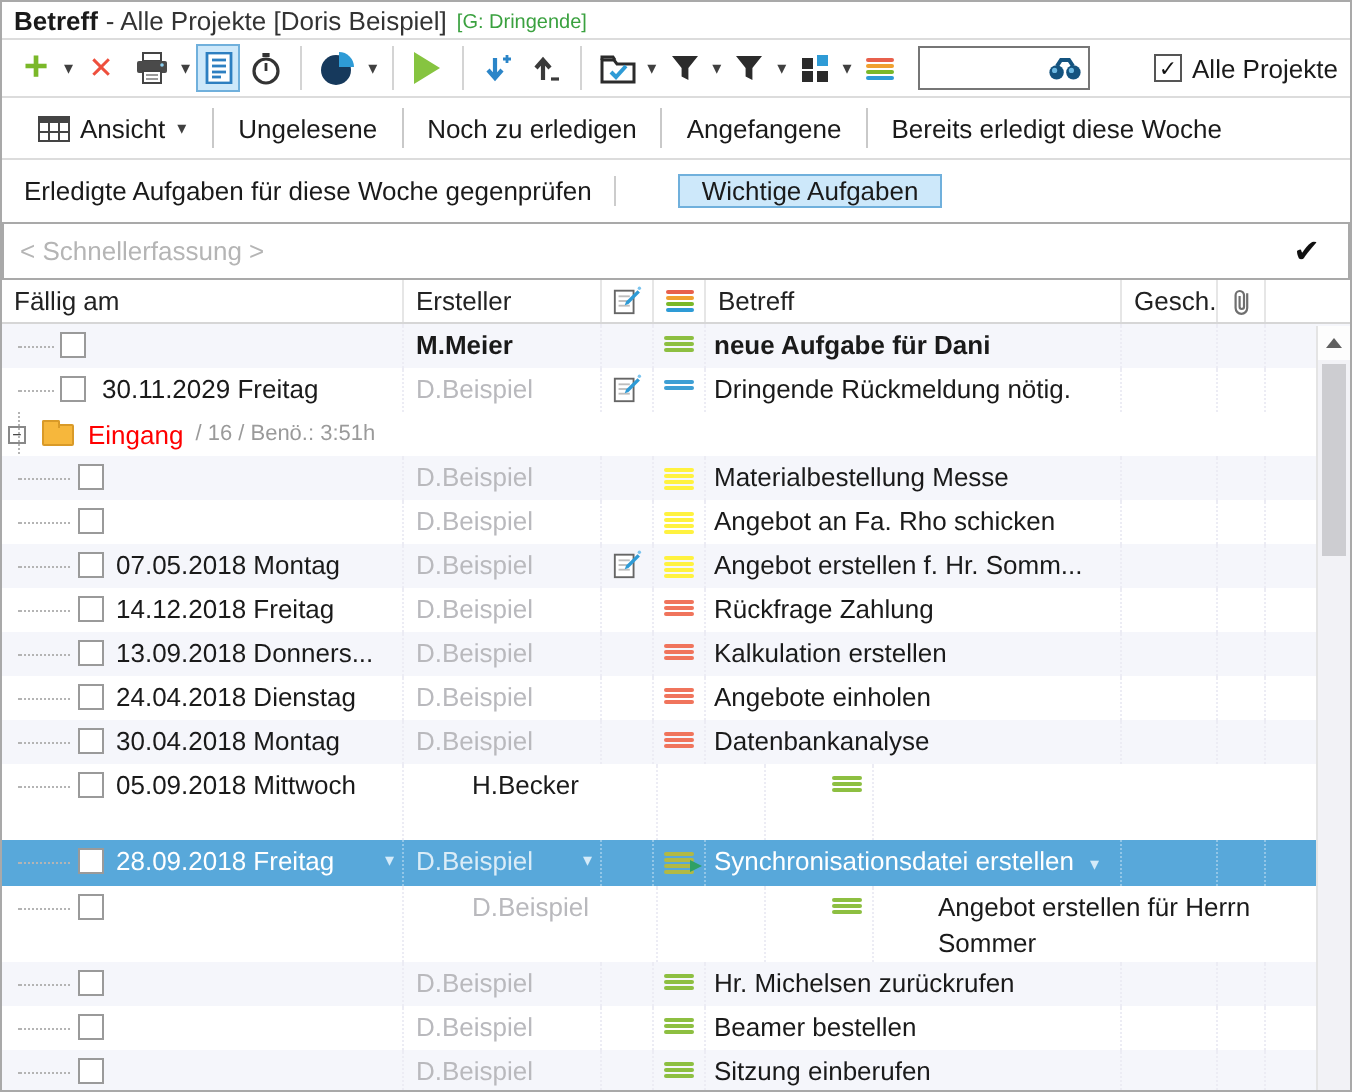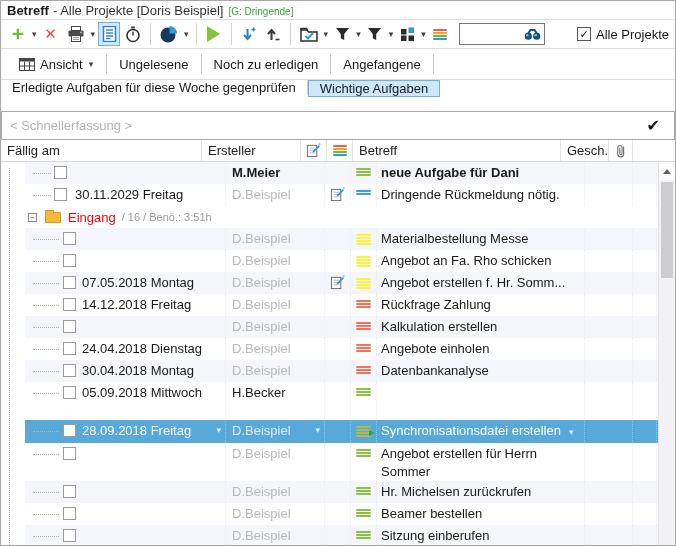--- a/index.html
+++ b/index.html
@@ -27,43 +27,43 @@
   .searchbox input { border:none; outline:none; flex:1; width:50px; height:18px; font-size:12px; padding-left:4px; font-family:inherit; }
   .allproj { display:flex; align-items:center; margin-left:auto; gap:5px; padding-right:2px; white-space:nowrap; }
   .cbx { width:14px; height:14px; border:1px solid #555; background:#fff; display:inline-flex; align-items:center; justify-content:center; font-size:11px; color:#111; }
 
   
   .viewbar { height:31px; display:flex; align-items:center; border-bottom:1px solid #dcdcdc; padding-left:6px; }
   .vbtn { display:flex; align-items:center; gap:5px; padding:0 12px; height:100%; white-space:nowrap; }
   .vsep { width:1px; height:20px; background:#c9c9c9; }
 
   
-  .tabbar { height:31px; display:flex; align-items:flex-start; }
+  .tabbar { height:31px; display:flex; align-items:center;gap:31px; }
   .tab { display:flex; align-items:center; padding:0 11px; border-right:1px solid #cccccc; white-space:nowrap; }
   .tab.active { background:var(--hl-bg,#cde8fa); border:1px solid var(--hl-bd,#70b0dc); }
 
   
   .quickrow { height:29px; border:1px solid #a9a9a9; display:flex; align-items:center; }
   .quickrow input { flex:1; border:none; outline:none; font-size:13px; padding-left:8px; color:#333; font-family:inherit; height:24px; }
   .quickrow input::placeholder { color:#b5b5b5; opacity:1; }
   .qcheck { font-size:16px; color:#111; padding:0 14px 0 6px; font-weight:bold; }
 
   
   .thead { height:22px; display:grid; grid-template-columns:201px 99px 26px 26px 208px 48px 24px 1fr; border-bottom:1px solid #d6d6d6; background:#fff; }
   .hcell { display:flex; align-items:center; padding-left:6px; border-right:1px solid #e6e6e6; color:#222; overflow:hidden; white-space:nowrap; }
   .hcell.ic { justify-content:center; padding-left:0; }
   .hcell:last-child { border-right:none; }
   .thead .c1h { }
 
   
-  .tbody { position:relative; height:383px; overflow:hidden; background:#fff;padding-left:24px; }
+  .tbody { position:relative; height:383px; overflow:hidden; background:#fff; }
   .treeline { position:absolute; left:8px; top:6px; bottom:0; width:0; border-left:1px dotted #b4b4b4; }
   .trow { position:relative; display:grid; grid-template-columns:201px 99px 26px 26px 208px 48px 24px 1fr; min-height:22px; background:#fff; }
   .trow.alt { background:#f5f6fb; }
-  .trow.tall { min-height:38px; }
+  .trow.tall { min-height:38px;gap:28px; }
   .trow.sel { background:var(--sel,#58a8da); color:#fff; }
   .cell { position:relative; overflow:hidden; white-space:nowrap; line-height:21px; border-right:1px dotted #ececf4; }
   .trow.sel .cell { border-right-color:rgba(255,255,255,.35); }
   .cell:last-child { border-right:none; }
   .c1 { padding-left:50px; }
   .c1.child { padding-left:57px; }
   .stub { position:absolute; left:8px; top:11px; width:18px; border-top:1px dotted #b4b4b4; }
   .c1.child .stub { width:26px; }
   .cb { position:absolute; left:29px; top:4px; width:13px; height:13px; border:1px solid #9a9a9a; background:#fff; }
   .c1.child .cb { left:38px; }
@@ -233,20 +233,21 @@
       <span class="caret">▾</span>
     </span>
     <span class="vsep"></span>
     <span id="filter-buttons" style="display:flex;align-items:center;height:100%">
         <span class="vbtn">Ungelesene</span>
         <span class="vsep"></span>
         <span class="vbtn">Noch zu erledigen</span>
         <span class="vsep"></span>
         <span class="vbtn">Angefangene</span>
         <span class="vsep"></span>
+        <span class="vbtn">Bereits erledigt diese Woche</span>
       </span>
   </div>
 
   <div class="tabbar" id="tabbar">
       <div class="tab">Erledigte Aufgaben für diese Woche gegenprüfen</div>
       <div class="tab active">Wichtige Aufgaben</div>
     </div>
 
   <div class="quickrow">
     <input type="text" placeholder="&lt; Schnellerfassung &gt;" style="">
@@ -402,21 +403,21 @@
             <i style="background: rgb(240, 116, 92);"></i>
             <i style="background: rgb(240, 116, 92);"></i>
           </span>
         </div>
         <div class="cell c5"><span>Rückfrage Zahlung</span></div>
         <div class="cell c6"></div>
         <div class="cell c7"></div>
         <div class="cell c8"></div>
       </div>
       <div class="trow alt">
-        <div class="cell c1 child"><span class="stub"></span><span class="cb"></span></div>
+        <div class="cell c1 child"><span class="stub"></span><span class="cb"></span><span>13.09.2018 Donners...</span></div>
         <div class="cell c2 muted"><span>D.Beispiel</span></div>
         <div class="cell c3"></div>
         <div class="cell c4">
           <span class="prio">
             <i style="background: rgb(240, 116, 92);"></i>
             <i style="background: rgb(240, 116, 92);"></i>
             <i style="background: rgb(240, 116, 92);"></i>
           </span>
         </div>
         <div class="cell c5"><span>Kalkulation erstellen</span></div>

